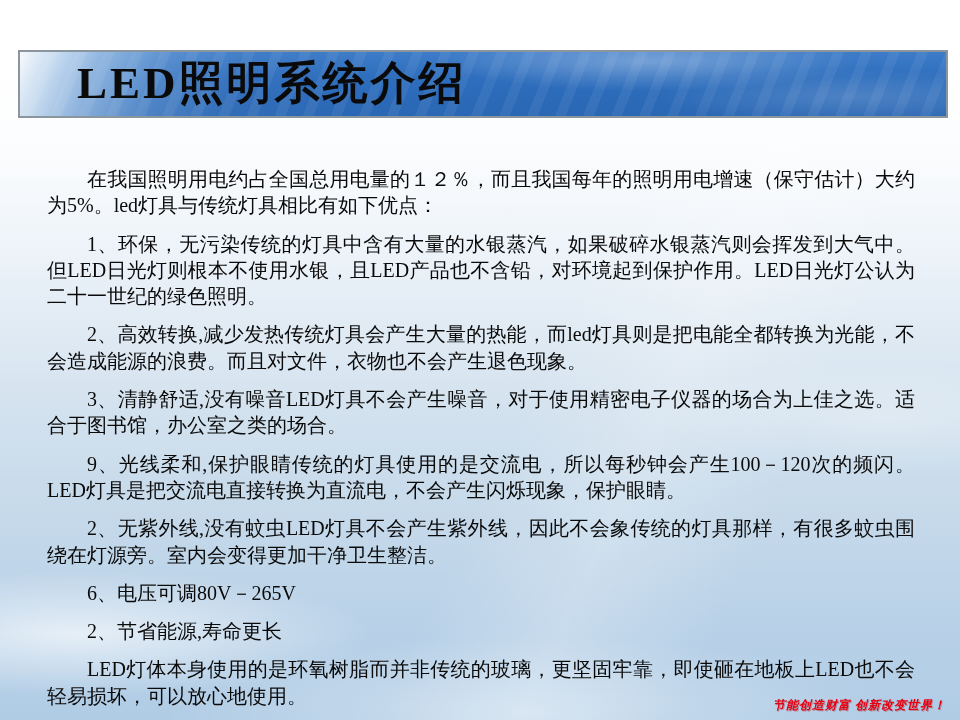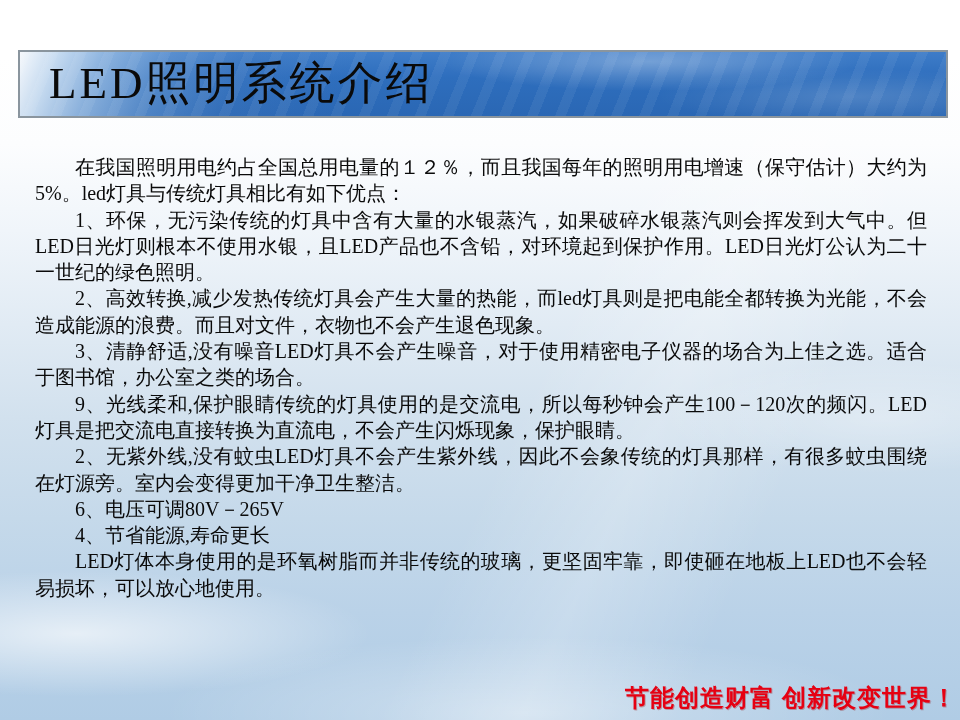--- a/index.html
+++ b/index.html
@@ -22,44 +22,45 @@
     border:2px solid #8a959e;
     background:
       repeating-linear-gradient(112deg, rgba(255,255,255,.06) 0 10px, rgba(255,255,255,0) 10px 26px),
       linear-gradient(112deg, rgba(255,255,255,.95) 0%, rgba(222,236,248,.85) 4%, rgba(172,202,233,.72) 9%, rgba(122,166,216,.45) 16%, rgba(82,132,196,.2) 24%, rgba(255,255,255,0) 36%),
       radial-gradient(ellipse 300px 42px at 68% 15%, rgba(255,255,255,.30), rgba(255,255,255,0) 70%),
       radial-gradient(ellipse 280px 40px at 90% 70%, rgba(255,255,255,.16), rgba(255,255,255,0) 70%),
       linear-gradient(180deg,#3e7cc8 0%,#2e6ebd 40%,#2a67b4 100%);
   }
   .banner h1{
     margin:0;
-    padding-left:29px;
+    padding-left:57px;
     font-size:45px;
     line-height:63px;
-    font-weight:normal;
+    font-weight:bold;
     letter-spacing:3px;
     color:#0a0a0a;
     white-space:nowrap;
   }
 
   
   .body-text{
     position:absolute;left:35px;top:154px;width:892px;
     font-size:20px;line-height:26.3px;
     color:#0a0a0a;
     text-align:justify;
   }
-  .body-text p{margin:0;text-indent:2em;}
+  .body-text p{margin:12px;text-indent:2em;}
   .body-text p.indent-extra{text-indent:2.5em;}
 
   
   .slogan{
-    position:absolute;right:3px;bottom:6px;
-    font-size:24px;
+    position:absolute;right:14px;bottom:6px;
+    font-size:12px;
     font-weight:bold;
+    font-style:italic;
     letter-spacing:1px;
     color:#e60012;
     text-shadow:1px 1px 0 rgba(150,0,0,.30);
     white-space:nowrap;
   }
 </style>
 </head>
 <body>
 
 <div class="slide">
@@ -69,20 +70,20 @@
   </header>
 
   <main class="body-text">
     <p>在我国照明用电约占全国总用电量的１２％，而且我国每年的照明用电增速（保守估计）大约为5%。led灯具与传统灯具相比有如下优点：</p>
     <p>1、环保，无污染传统的灯具中含有大量的水银蒸汽，如果破碎水银蒸汽则会挥发到大气中。但LED日光灯则根本不使用水银，且LED产品也不含铅，对环境起到保护作用。LED日光灯公认为二十一世纪的绿色照明。</p>
     <p>2、高效转换,减少发热传统灯具会产生大量的热能，而led灯具则是把电能全都转换为光能，不会造成能源的浪费。而且对文件，衣物也不会产生退色现象。</p>
     <p>3、清静舒适,没有噪音LED灯具不会产生噪音，对于使用精密电子仪器的场合为上佳之选。适合于图书馆，办公室之类的场合。</p>
     <p>9、光线柔和,保护眼睛传统的灯具使用的是交流电，所以每秒钟会产生100－120次的频闪。LED灯具是把交流电直接转换为直流电，不会产生闪烁现象，保护眼睛。</p>
     <p>2、无紫外线,没有蚊虫LED灯具不会产生紫外线，因此不会象传统的灯具那样，有很多蚊虫围绕在灯源旁。室内会变得更加干净卫生整洁。</p>
     <p>6、电压可调80V－265V</p>
-    <p>4、节省能源,寿命更长</p>
+    <p>2、节省能源,寿命更长</p>
     <p>LED灯体本身使用的是环氧树脂而并非传统的玻璃，更坚固牢靠，即使砸在地板上LED也不会轻易损坏，可以放心地使用。</p>
 
   </main>
 
   <div class="slogan">节能创造财富 创新改变世界！</div>
 
 </div>
 
 </body></html>

